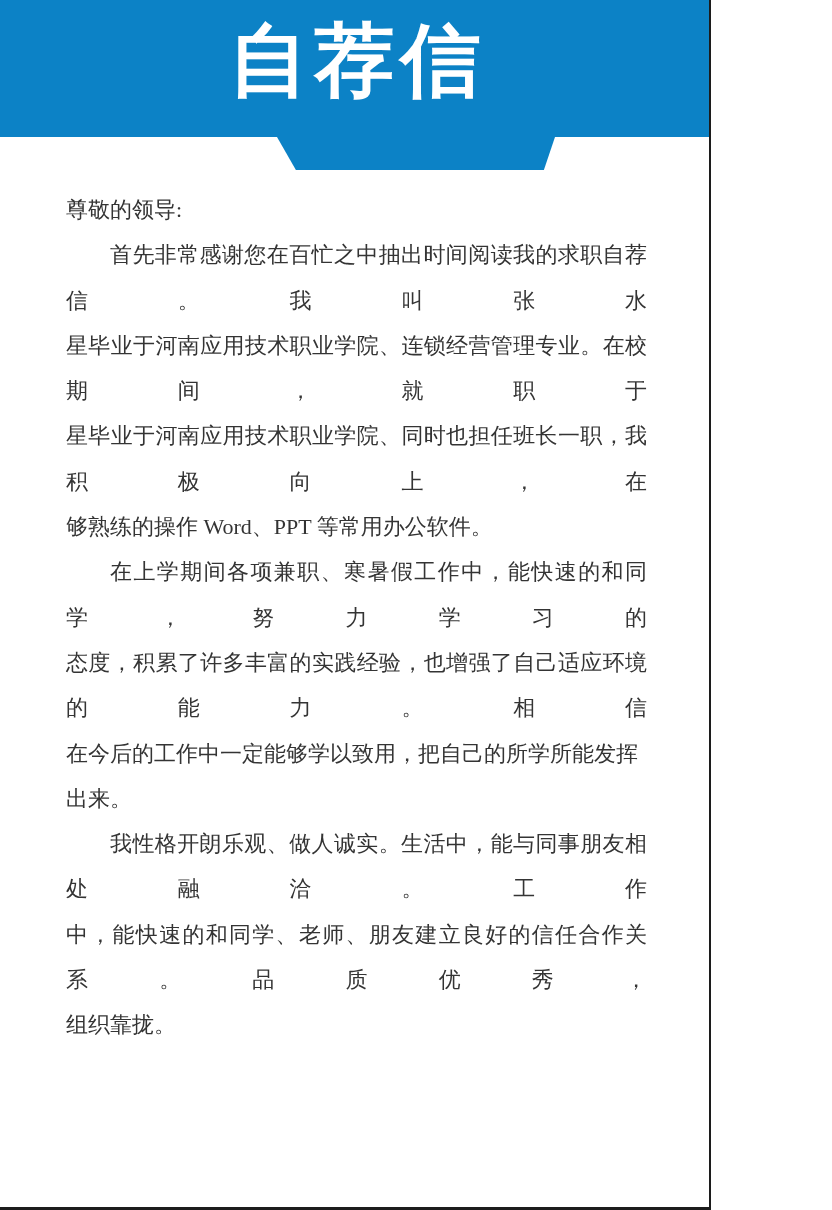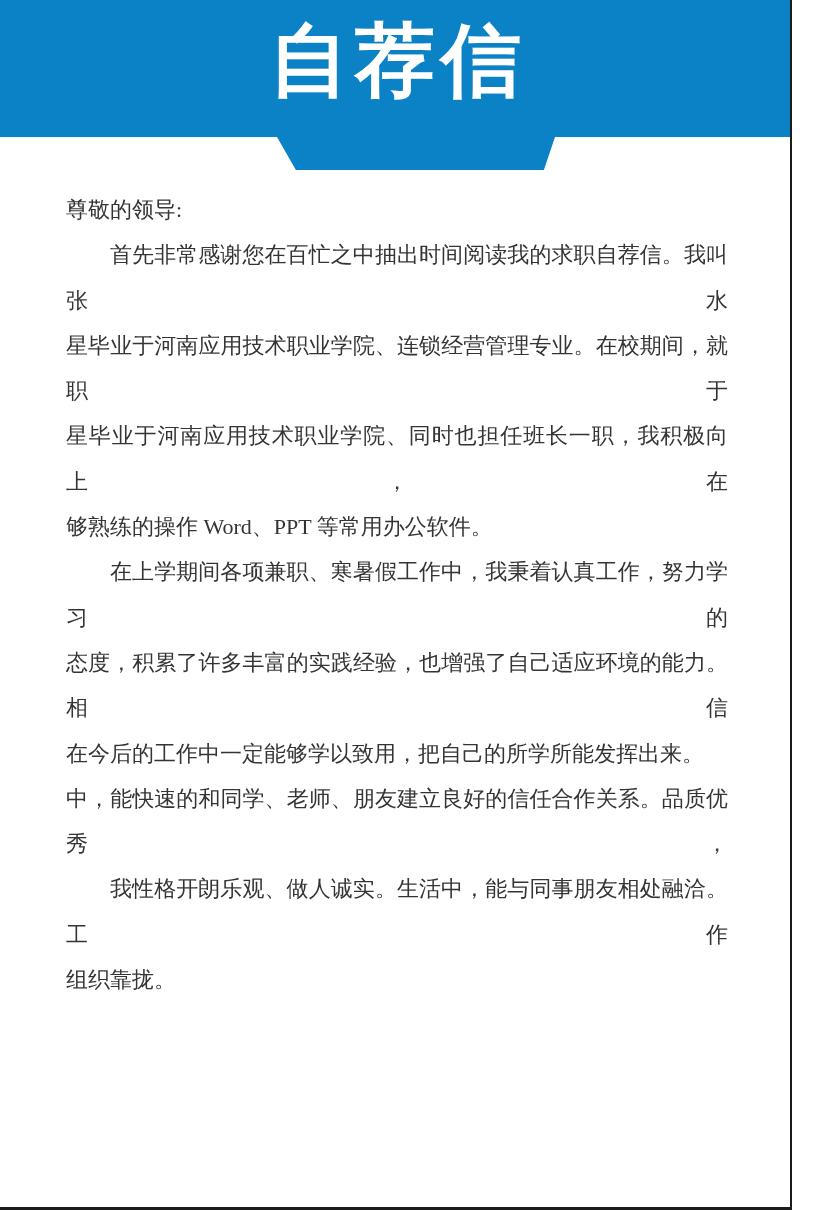--- a/index.html
+++ b/index.html
@@ -4,21 +4,21 @@
 <style>
   :root{
     --blue:#0c82c6;
     --ink:#343434;
     --edge:#1c1c1c;
   }
   *{margin:0;padding:0;box-sizing:border-box;}
   html,body{background:#ffffff;}
   .page{
     position:relative;
-    width:792px;height:1210px;
+    width:711px;height:1210px;
     background:#ffffff;
     border-right:2px solid var(--edge);
     border-bottom:3px solid var(--edge);
     overflow:hidden;
   }
   .banner{
     height:137px;
     background:var(--blue);
     display:flex;align-items:center;justify-content:center;
   }
@@ -61,23 +61,23 @@
   <div class="banner-tab"></div>
 
   <main class="letter">
     <p class="ln">尊敬的领导:</p>
 
     <p class="ln ind fill">首先非常感谢您在百忙之中抽出时间阅读我的求职自荐信。我叫张水</p>
     <p class="ln fill">星毕业于河南应用技术职业学院、连锁经营管理专业。在校期间，就职于</p>
     <p class="ln fill">星毕业于河南应用技术职业学院、同时也担任班长一职，我积极向上，在</p>
     <p class="ln">够熟练的操作 Word、PPT 等常用办公软件。</p>
 
-    <p class="ln ind fill">在上学期间各项兼职、寒暑假工作中，我秉着认真工作，努力学习的</p>
+    <p class="ln ind fill">在上学期间各项兼职、寒暑假工作中，能快速的和同学，努力学习的</p>
     <p class="ln fill">态度，积累了许多丰富的实践经验，也增强了自己适应环境的能力。相信</p>
     <p class="ln">在今后的工作中一定能够学以致用，把自己的所学所能发挥出来。</p>
 
+    <p class="ln ind fill">我性格开朗乐观、做人诚实。生活中，能与同事朋友相处融洽。工作</p>
     <p class="ln fill">中，能快速的和同学、老师、朋友建立良好的信任合作关系。品质优秀，</p>
-    <p class="ln ind fill">我性格开朗乐观、做人诚实。生活中，能与同事朋友相处融洽。工作</p>
     <p class="ln">组织靠拢。</p>
 
   </main>
 
 </div>
 
 </body></html>

